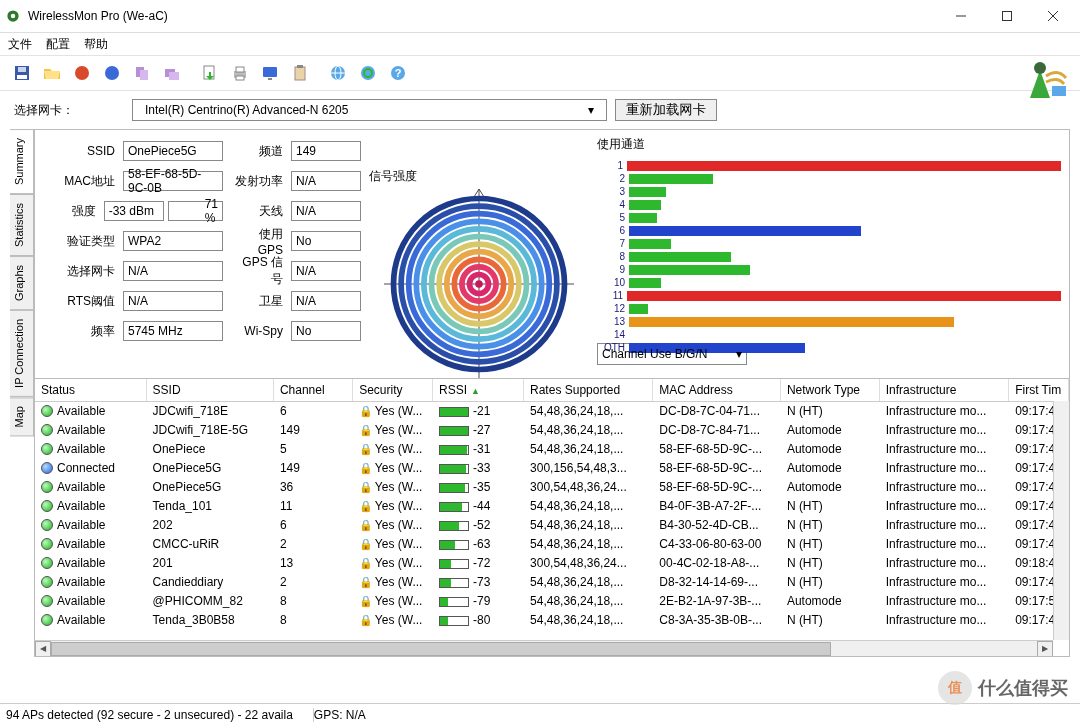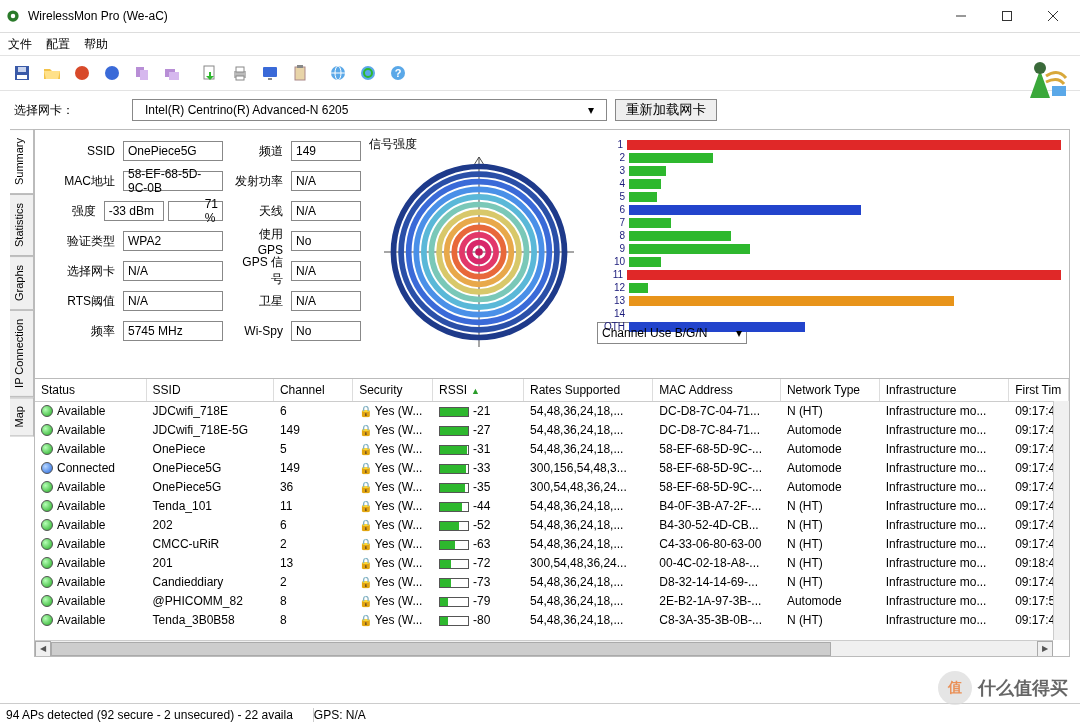--- a/index.html
+++ b/index.html
@@ -31,21 +31,21 @@
     .main-wrap { display: flex; height: 528px; padding: 0 10px; }
     .side-tabs { width: 24px; display: flex; flex-direction: column; }
     .side-tab { writing-mode: vertical-rl; transform: rotate(180deg); padding: 8px 3px; text-align: center; border: 1px solid #bbb; border-right: none; background: #f0f0f0; font-size: 11px; cursor: default; }
     .side-tab.active { background: #fff; }
     .content { flex: 1; border: 1px solid #bbb; display: flex; flex-direction: column; background: #fff; }
     
     
     .upper { height: 248px; display: flex; padding: 6px 8px; gap: 8px; }
     .col-left { width: 180px; }
     .col-mid { width: 130px; }
-    .col-radar { width: 220px; }
+    .col-radar { width: 220px; margin-top: 32px; }
     .col-channels { flex: 1; }
     
     .field-row { display: flex; align-items: center; height: 30px; gap: 4px; }
     .field-label { width: 76px; text-align: right; padding-right: 4px; }
     .field-input { flex: 1; height: 20px; border: 1px solid #888; padding: 0 4px; background: #fff; display: flex; align-items: center; }
     .field-input.small { flex: 0 0 50px; padding-left: 36px; }
     
     .panel-title { font-size: 12px; margin-bottom: 4px; }
     
     
@@ -316,20 +316,21 @@
             <circle cx="100" cy="100" r="42" fill="none" stroke="#d8c86a" stroke-width="6"></circle>
             <circle cx="100" cy="100" r="34" fill="none" stroke="#e8a84a" stroke-width="6"></circle>
             <circle cx="100" cy="100" r="26" fill="none" stroke="#e8683a" stroke-width="6"></circle>
             <circle cx="100" cy="100" r="18" fill="none" stroke="#e2386a" stroke-width="6"></circle>
             <circle cx="100" cy="100" r="10" fill="none" stroke="#d8286a" stroke-width="6"></circle>
             <circle cx="100" cy="100" r="4" fill="#c8185a"></circle>
           </svg>
         </div>
       </div>
       <div class="col-channels">
+        <div class="panel-title">使用通道</div>
         <div class="chanbars" id="chanbars">
             <div class="chanbar-row">
               <div class="chanbar-label">1</div>
               <div class="chanbar" style="width: 100%; background: rgb(224, 40, 40);"></div>
             </div>
             <div class="chanbar-row">
               <div class="chanbar-label">2</div>
               <div class="chanbar" style="width: 18%; background: rgb(46, 184, 46);"></div>
             </div>
             <div class="chanbar-row">

